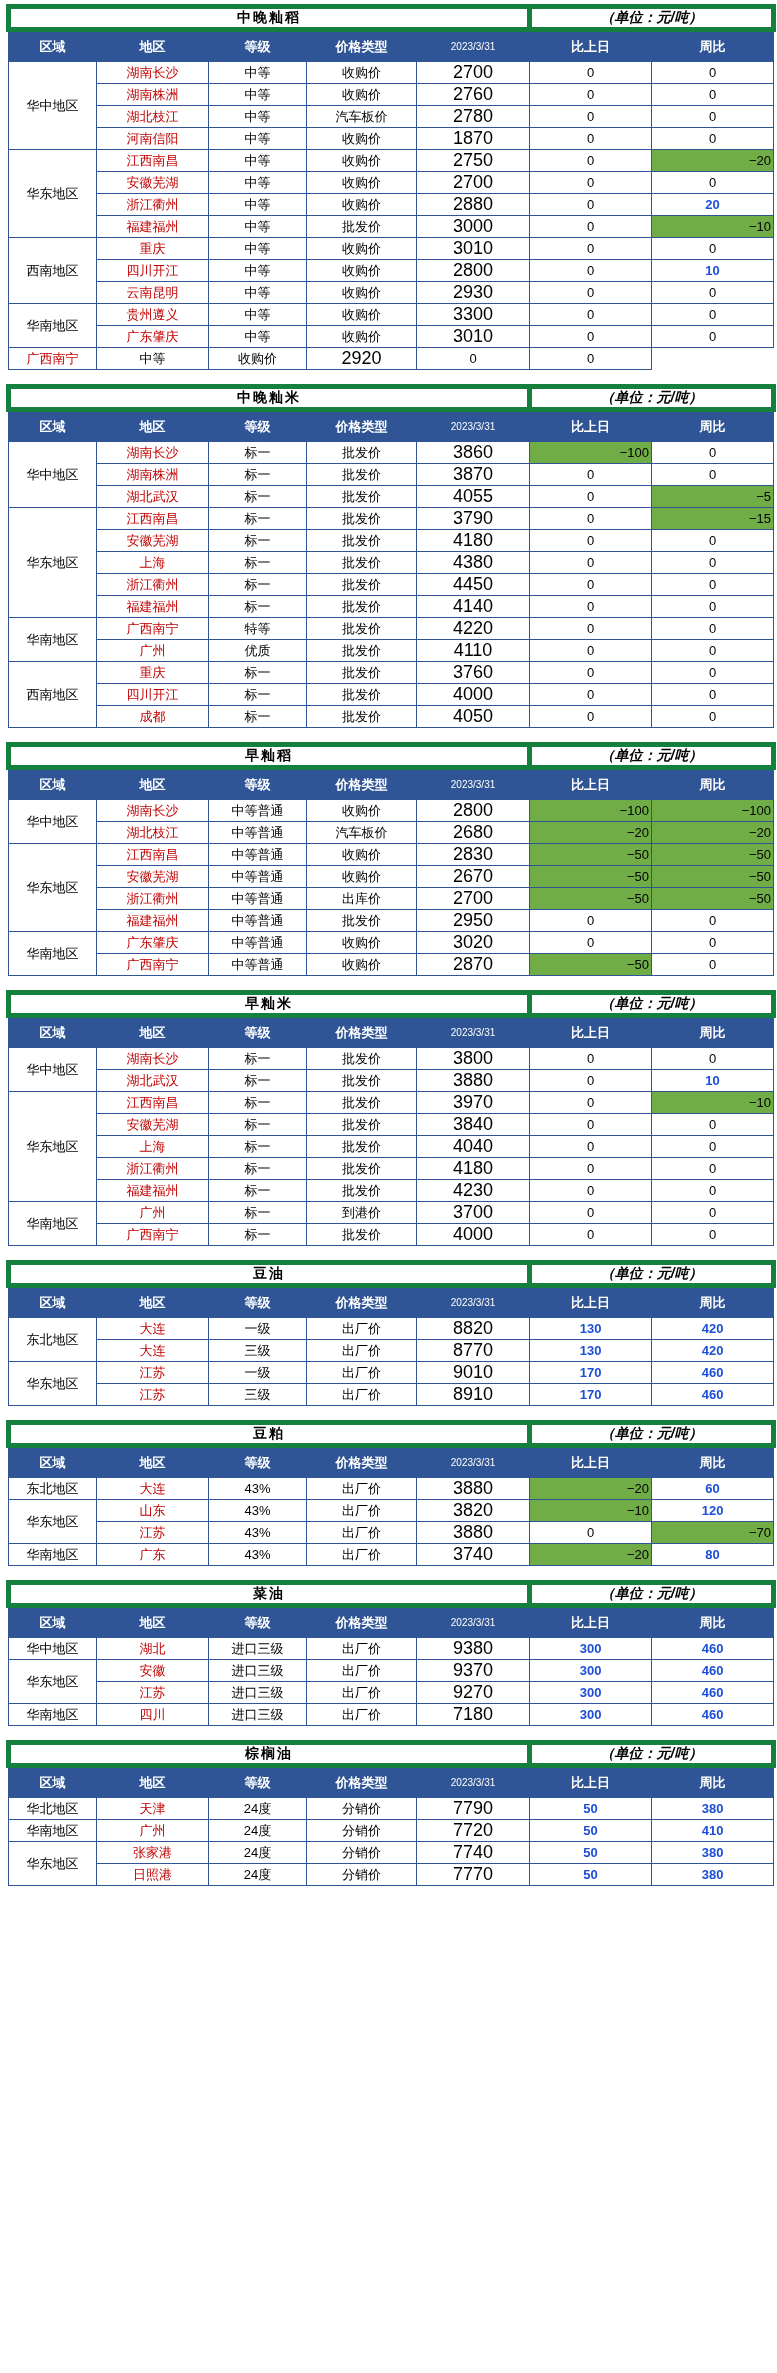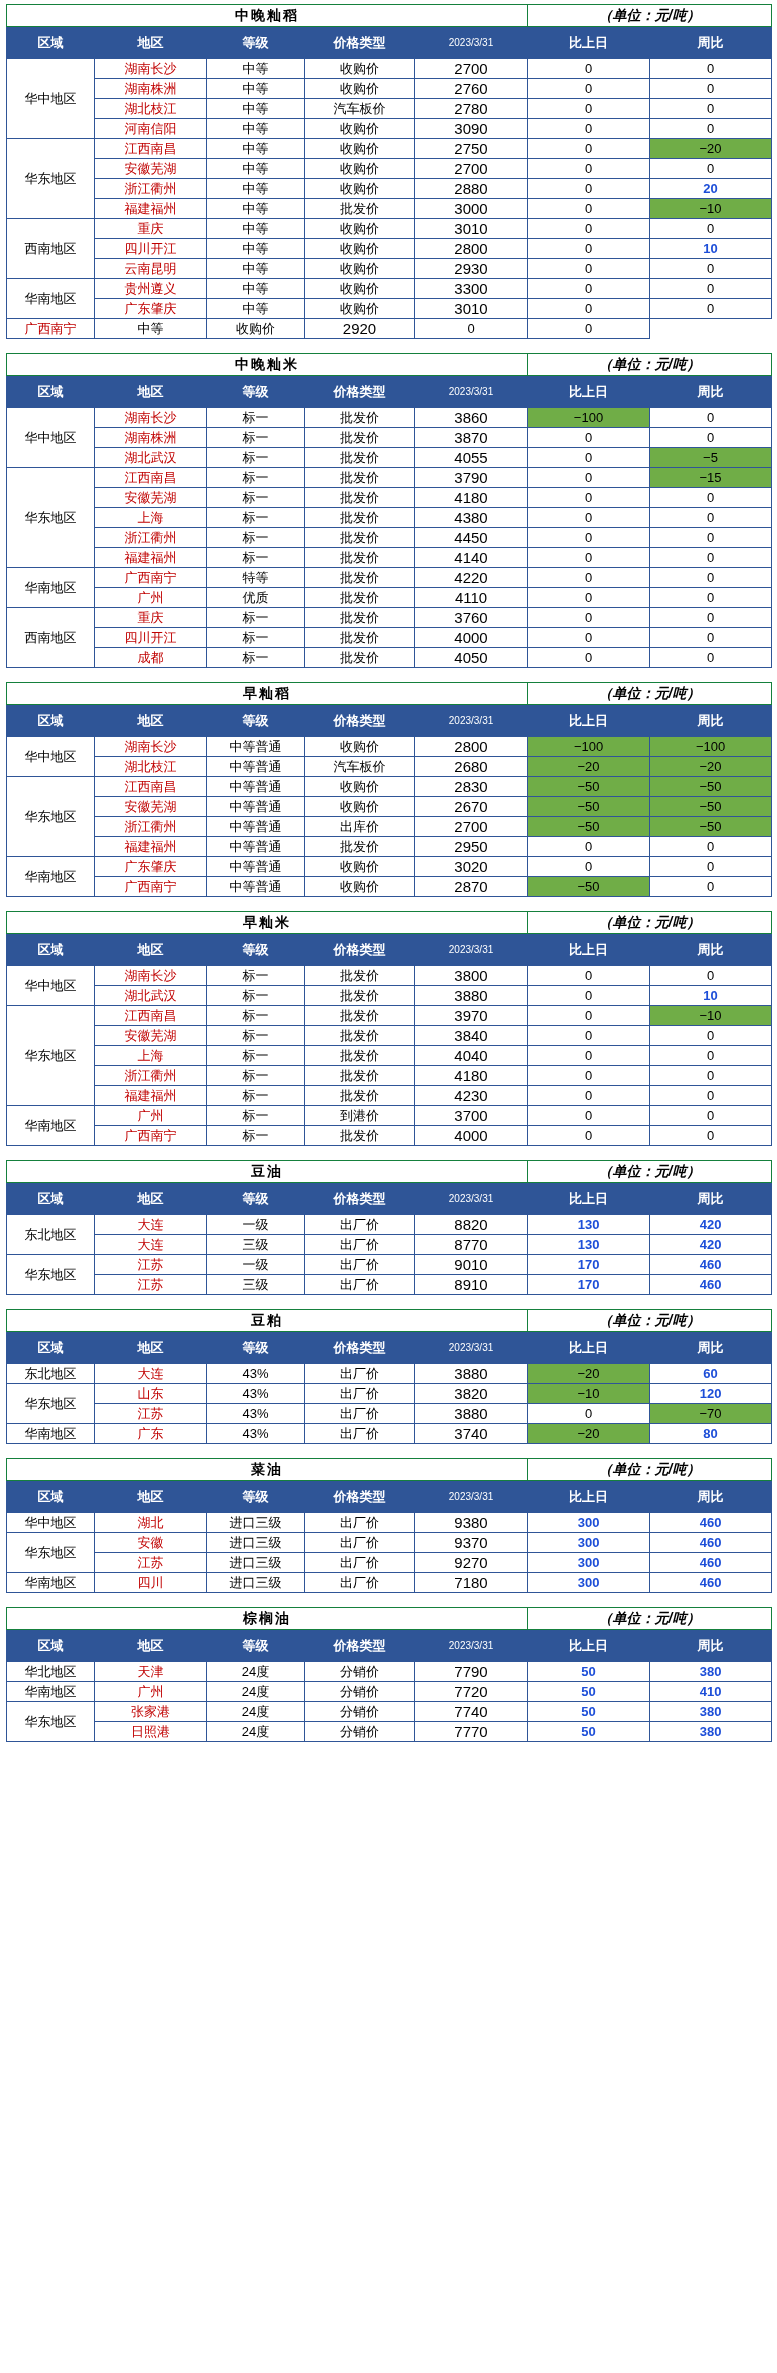--- a/index.html
+++ b/index.html
@@ -35,21 +35,21 @@
     font-size: 13px;
     height: 20px;
     padding: 0 2px;
     text-align: center;
     vertical-align: middle;
     color: #000;
     white-space: nowrap;
     overflow: hidden;
   }
   tr.title-row td {
-    border: 1px solid #15803d;
+    border: 5px solid #15803d;
     font-weight: bold;
     font-size: 14px;
     height: 22px;
     background: #ffffff;
   }
   td.title-cell {
     font-weight: bold;
     letter-spacing: 2px;
   }
   td.unit-cell {
@@ -72,24 +72,24 @@
   td.region {
     font-size: 13px;
   }
   td.area {
     color: #c00000;
     font-size: 13px;
   }
   td.grade, td.ptype {
     font-size: 13px;
   }
-  td.price { font-size: 15px; }
+  td.price { font-size: 18px; }
   td.num { font-size: 13px; }
   td.red { color: #1d4ed8; font-weight: bold; }
-  td.green-bg { background: #70ad47; color: #000; }
+  td.green-bg { background: #70ad47; color: #000; text-align: right; }
   td.zero { color: #000; }
 </style>
 </head>
 <body>
 
 <div class="page" id="page-root">
     <div class="block">
       <table>
         <colgroup>
           <col class="c-region">
@@ -136,21 +136,21 @@
             <td class="grade">中等</td>
             <td class="ptype">汽车板价</td>
             <td class="price">2780</td>
             <td class="num zero">0</td>
             <td class="num zero">0</td>
           </tr>
           <tr>
             <td class="area">河南信阳</td>
             <td class="grade">中等</td>
             <td class="ptype">收购价</td>
-            <td class="price">3090</td>
+            <td class="price">1870</td>
             <td class="num zero">0</td>
             <td class="num zero">0</td>
           </tr>
           <tr>
             <td class="region" rowspan="4">华东地区</td>
             <td class="area">江西南昌</td>
             <td class="grade">中等</td>
             <td class="ptype">收购价</td>
             <td class="price">2750</td>
             <td class="num zero">0</td>

